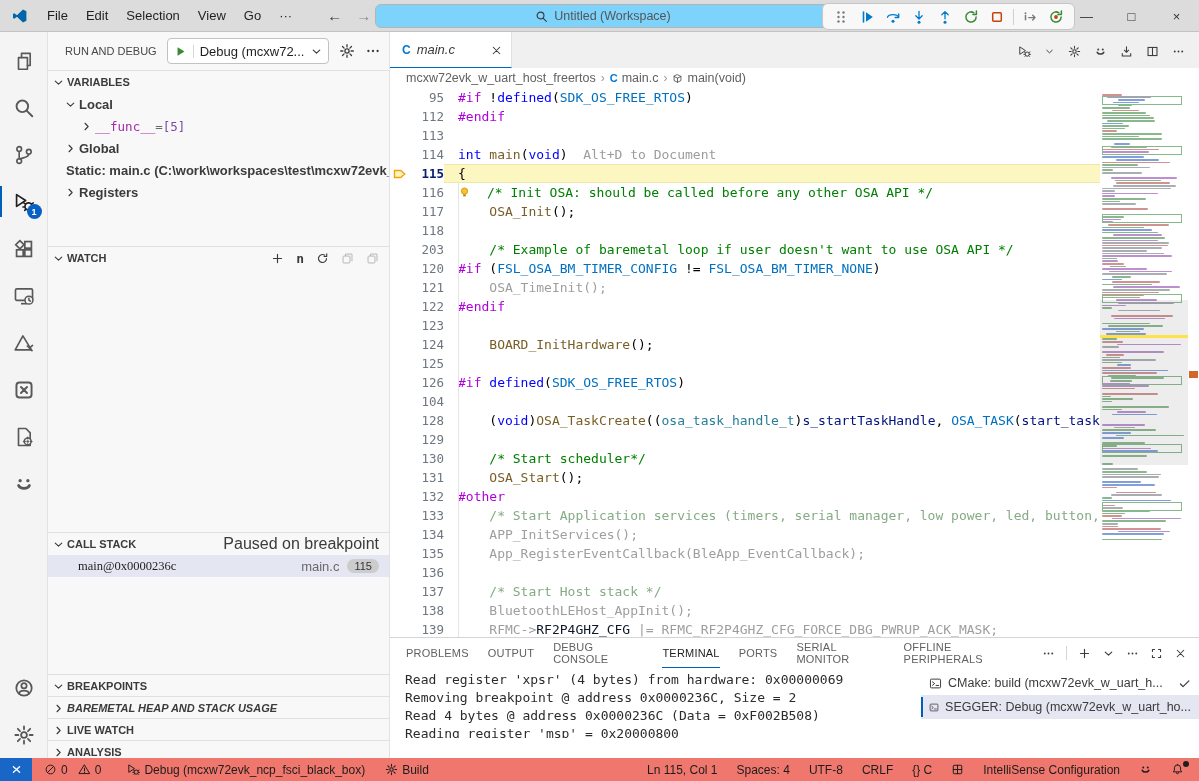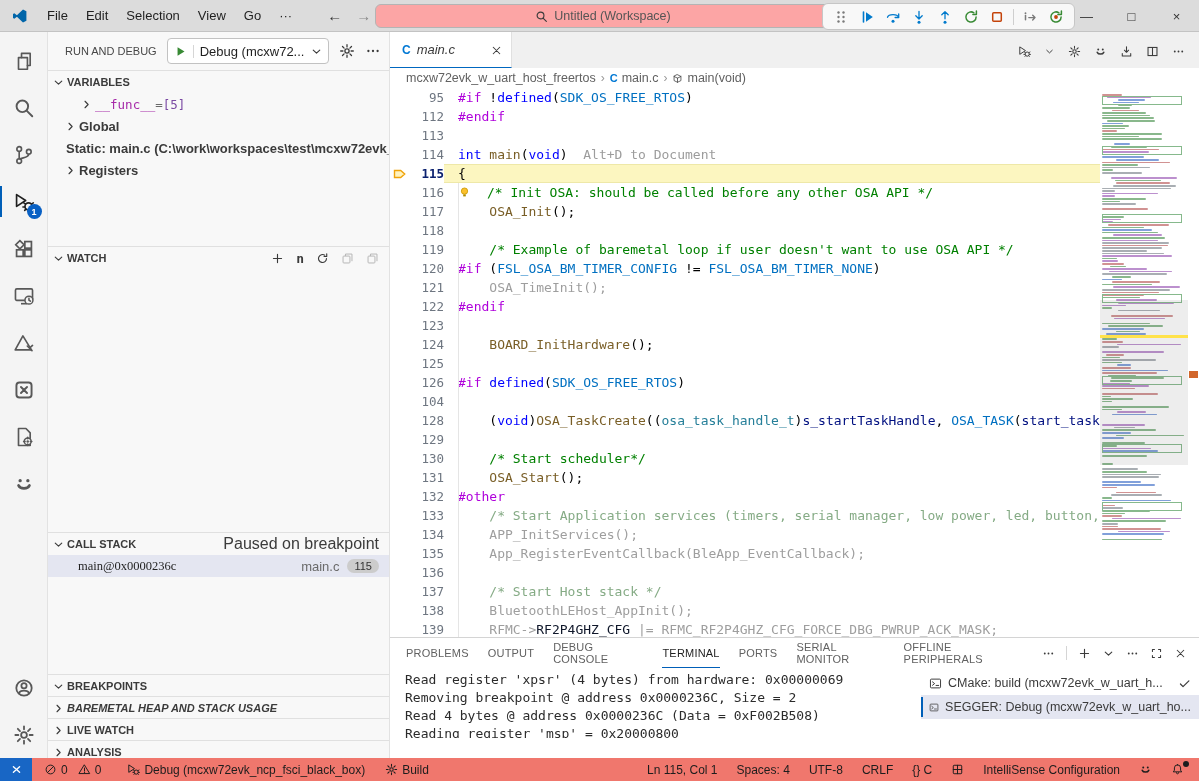--- a/index.html
+++ b/index.html
@@ -9,21 +9,21 @@
   .ic.sm{width:13px;height:13px}
   .ic.xs{width:11px;height:11px}
 
   
   .titlebar{height:32px;background:#dcdcdc;border-bottom:1px solid #c3c3c3;display:flex;align-items:center;position:relative}
   .logo{margin:0 10px 0 12px}
   .menus{display:flex;align-items:center}
   .menus span{padding:4px 9px;border-radius:5px;color:#1f1f1f;font-size:13px;cursor:default}
   .navarrows{display:flex;gap:14px;margin-left:26px;font-size:15px;color:#333}
   .navarrows .fwd{color:#8a8a8a}
-  .searchbox{position:absolute;left:375px;top:4px;width:456px;height:24px;background:#fca5a5;border:1px solid #b4b4b4;border-radius:6px;display:flex;align-items:center;justify-content:center;gap:6px;color:#555;font-size:12.5px}
+  .searchbox{position:absolute;left:375px;top:4px;width:456px;height:24px;background:#7dd3fc;border:1px solid #b4b4b4;border-radius:6px;display:flex;align-items:center;justify-content:center;gap:6px;color:#555;font-size:12.5px}
   .dbgbar{position:absolute;left:822px;top:3px;height:27px;background:#f8f8f8;border:1px solid #c6c6c6;border-radius:6px;display:flex;align-items:center;padding:0 5px}
   .dbgbar .tbtn{width:26px;height:23px;display:flex;align-items:center;justify-content:center;border-radius:4px}
   .dbgbar .sep{width:1px;height:16px;background:#cfcfcf;margin:0 3px}
   .c-blue{color:#007acc}.c-green{color:#388a34}.c-red{color:#c4430a}.c-grey{color:#7a7a7a}
   .wincontrols{position:absolute;right:0;top:0;height:32px;display:flex}
   .wincontrols span{width:45px;height:32px;display:flex;align-items:center;justify-content:center;font-size:13px;color:#333}
 
   
   .main{display:flex;height:726px}
   .activity{width:48px;background:#f4f4f4;border-right:1px solid #e2e2e2;display:flex;flex-direction:column;align-items:center;padding-top:5px}
@@ -344,20 +344,26 @@
         </span>
     </div>
     <div class="sect" style="height:176px">
       <div class="sect-h">
         <span id="var-chev"><svg class="ic sm" viewBox="0 0 16 16">
               <path d="M4 6.2l4 3.8 4-3.8" fill="none" stroke="currentColor" stroke-width="1.4" stroke-linecap="round" stroke-linejoin="round"></path>
             </svg></span>
           <span>VARIABLES</span>
       </div>
       <div id="var-rows">
+          <div class="vrow bold">
+            <svg class="ic sm" viewBox="0 0 16 16">
+              <path d="M4 6.2l4 3.8 4-3.8" fill="none" stroke="currentColor" stroke-width="1.4" stroke-linecap="round" stroke-linejoin="round"></path>
+            </svg>
+            <span class="lbl" style="margin-left:2px">Local</span>
+          </div>
           <div class="vrow varrow">
             <svg class="ic sm" viewBox="0 0 16 16">
               <path d="M6.2 4l3.8 4-3.8 4" fill="none" stroke="currentColor" stroke-width="1.4" stroke-linecap="round" stroke-linejoin="round"></path>
             </svg>
             <span class="vname" style="margin-left:2px">__func__</span>
             <span class="veq"> = </span>
             <span class="vval">[5]</span>
           </div>
           <div class="vrow bold">
             <svg class="ic sm" viewBox="0 0 16 16">
@@ -570,21 +576,21 @@
             <span class="lnum">117</span>
             <span class="ctext"><span class="tk-txt">    </span><span class="tk-fn">OSA_Init</span><span class="tk-txt">();</span></span>
           </div>
           <div class="cl">
             <span class="glyph"></span>
             <span class="lnum">118</span>
             <span class="ctext"></span>
           </div>
           <div class="cl">
             <span class="glyph"></span>
-            <span class="lnum">119</span>
+            <span class="lnum">203</span>
             <span class="ctext"><span class="tk-txt">    </span><span class="tk-com">/* Example of baremetal loop if user doesn't want to use OSA API */</span></span>
           </div>
           <div class="cl">
             <span class="glyph"></span>
             <span class="lnum">120</span>
             <span class="ctext"><span class="tk-pp">#if</span><span class="tk-txt"> (</span><span class="tk-mc">FSL_OSA_BM_TIMER_CONFIG</span><span class="tk-txt"> != </span><span class="tk-mc">FSL_OSA_BM_TIMER_NONE</span><span class="tk-txt">)</span></span>
           </div>
           <div class="cl">
             <span class="glyph"></span>
             <span class="lnum">121</span>

